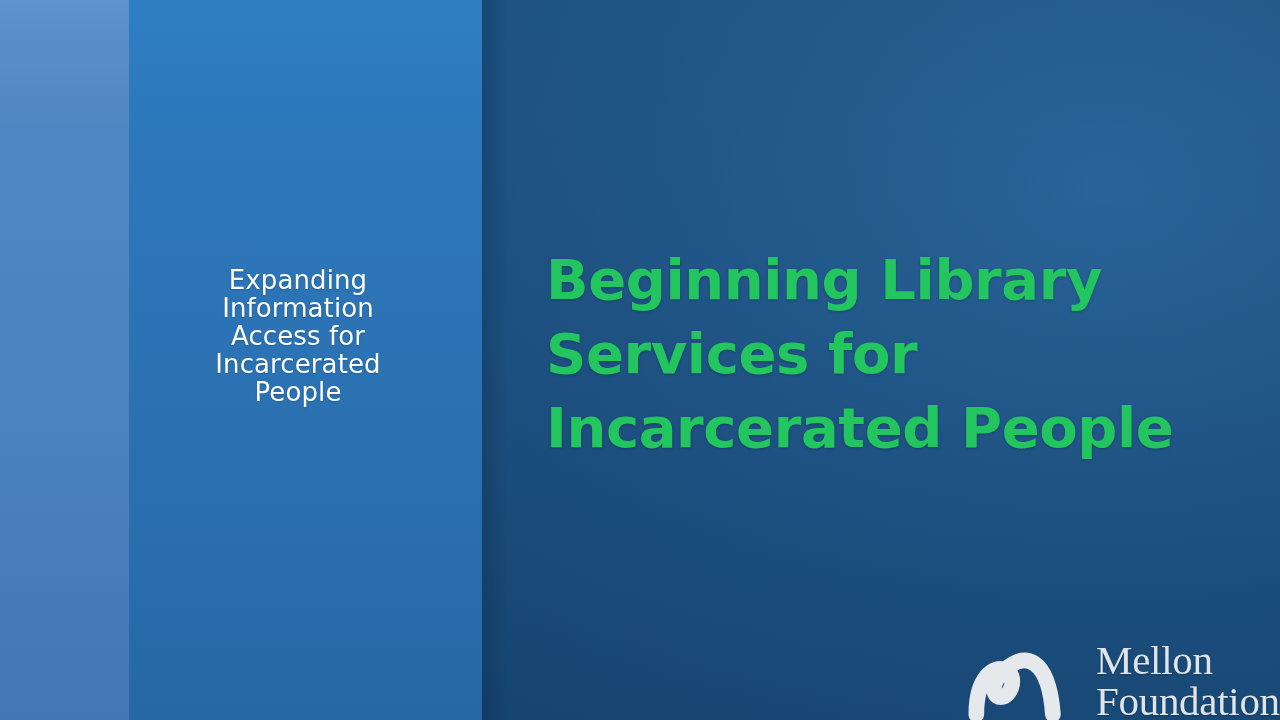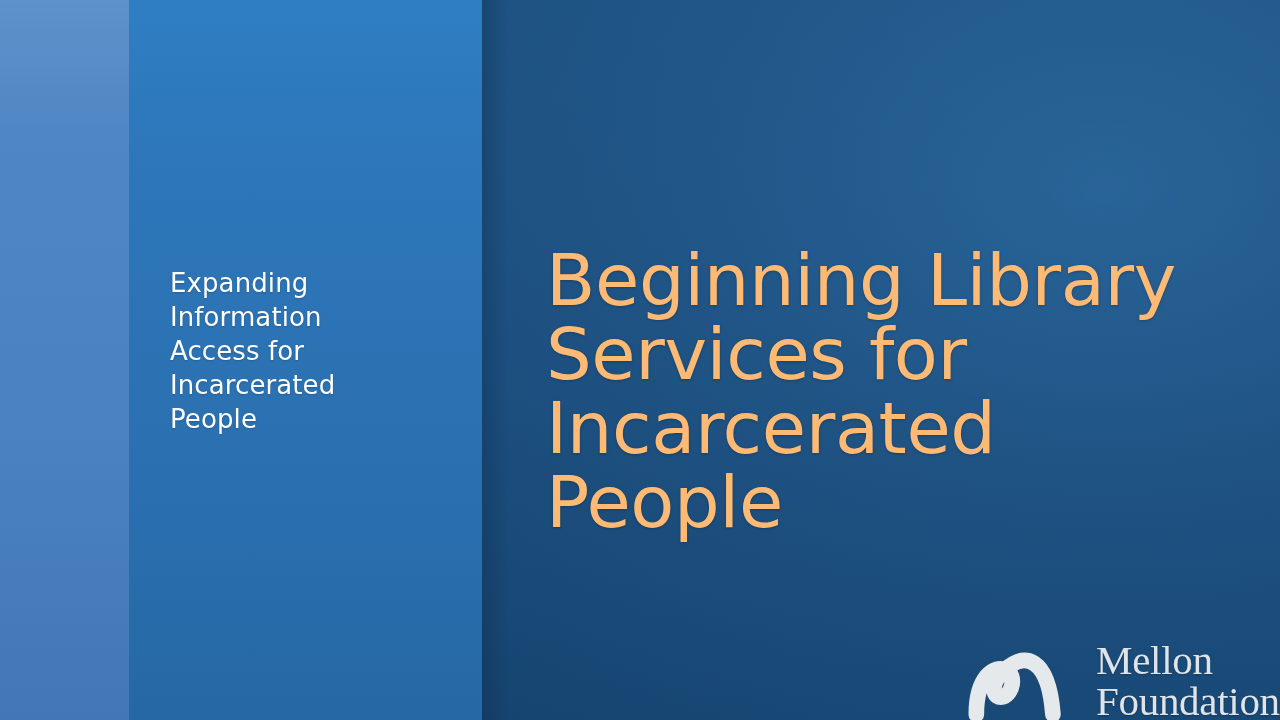--- a/index.html
+++ b/index.html
@@ -49,40 +49,40 @@
     background: linear-gradient(to right, rgba(8,38,68,0.28), rgba(8,38,68,0.0));
     pointer-events: none;
   }
 
   
   #sidebar-text {
     position: absolute;
     left: 170px;
     top: 266px;
     width: 256px;
-    text-align: left;
+    text-align: center;
     color: #ffffff;
     font-family: "DejaVu Sans", sans-serif;
     font-size: 26px;
-    line-height: 34px;
+    line-height: 28px;
     letter-spacing: 0.1px;
     text-shadow: 0 1px 2px rgba(0,0,0,0.18);
     white-space: pre-line;
   }
 
   
   #main-title {
     position: absolute;
     left: 546px;
     top: 243px;
     width: 700px;
-    color: #fdba74;
+    color: #22c55e;
     font-family: "DejaVu Sans", sans-serif;
-    font-weight: 400;
-    font-size: 72px;
+    font-weight: 700;
+    font-size: 56px;
     line-height: 74px;
     letter-spacing: -0.4px;
     text-shadow: 0 1px 3px rgba(0,0,0,0.22);
     white-space: pre-line;
   }
 
   
   #sfpl-logo {
     position: absolute;
     left: 612px;

